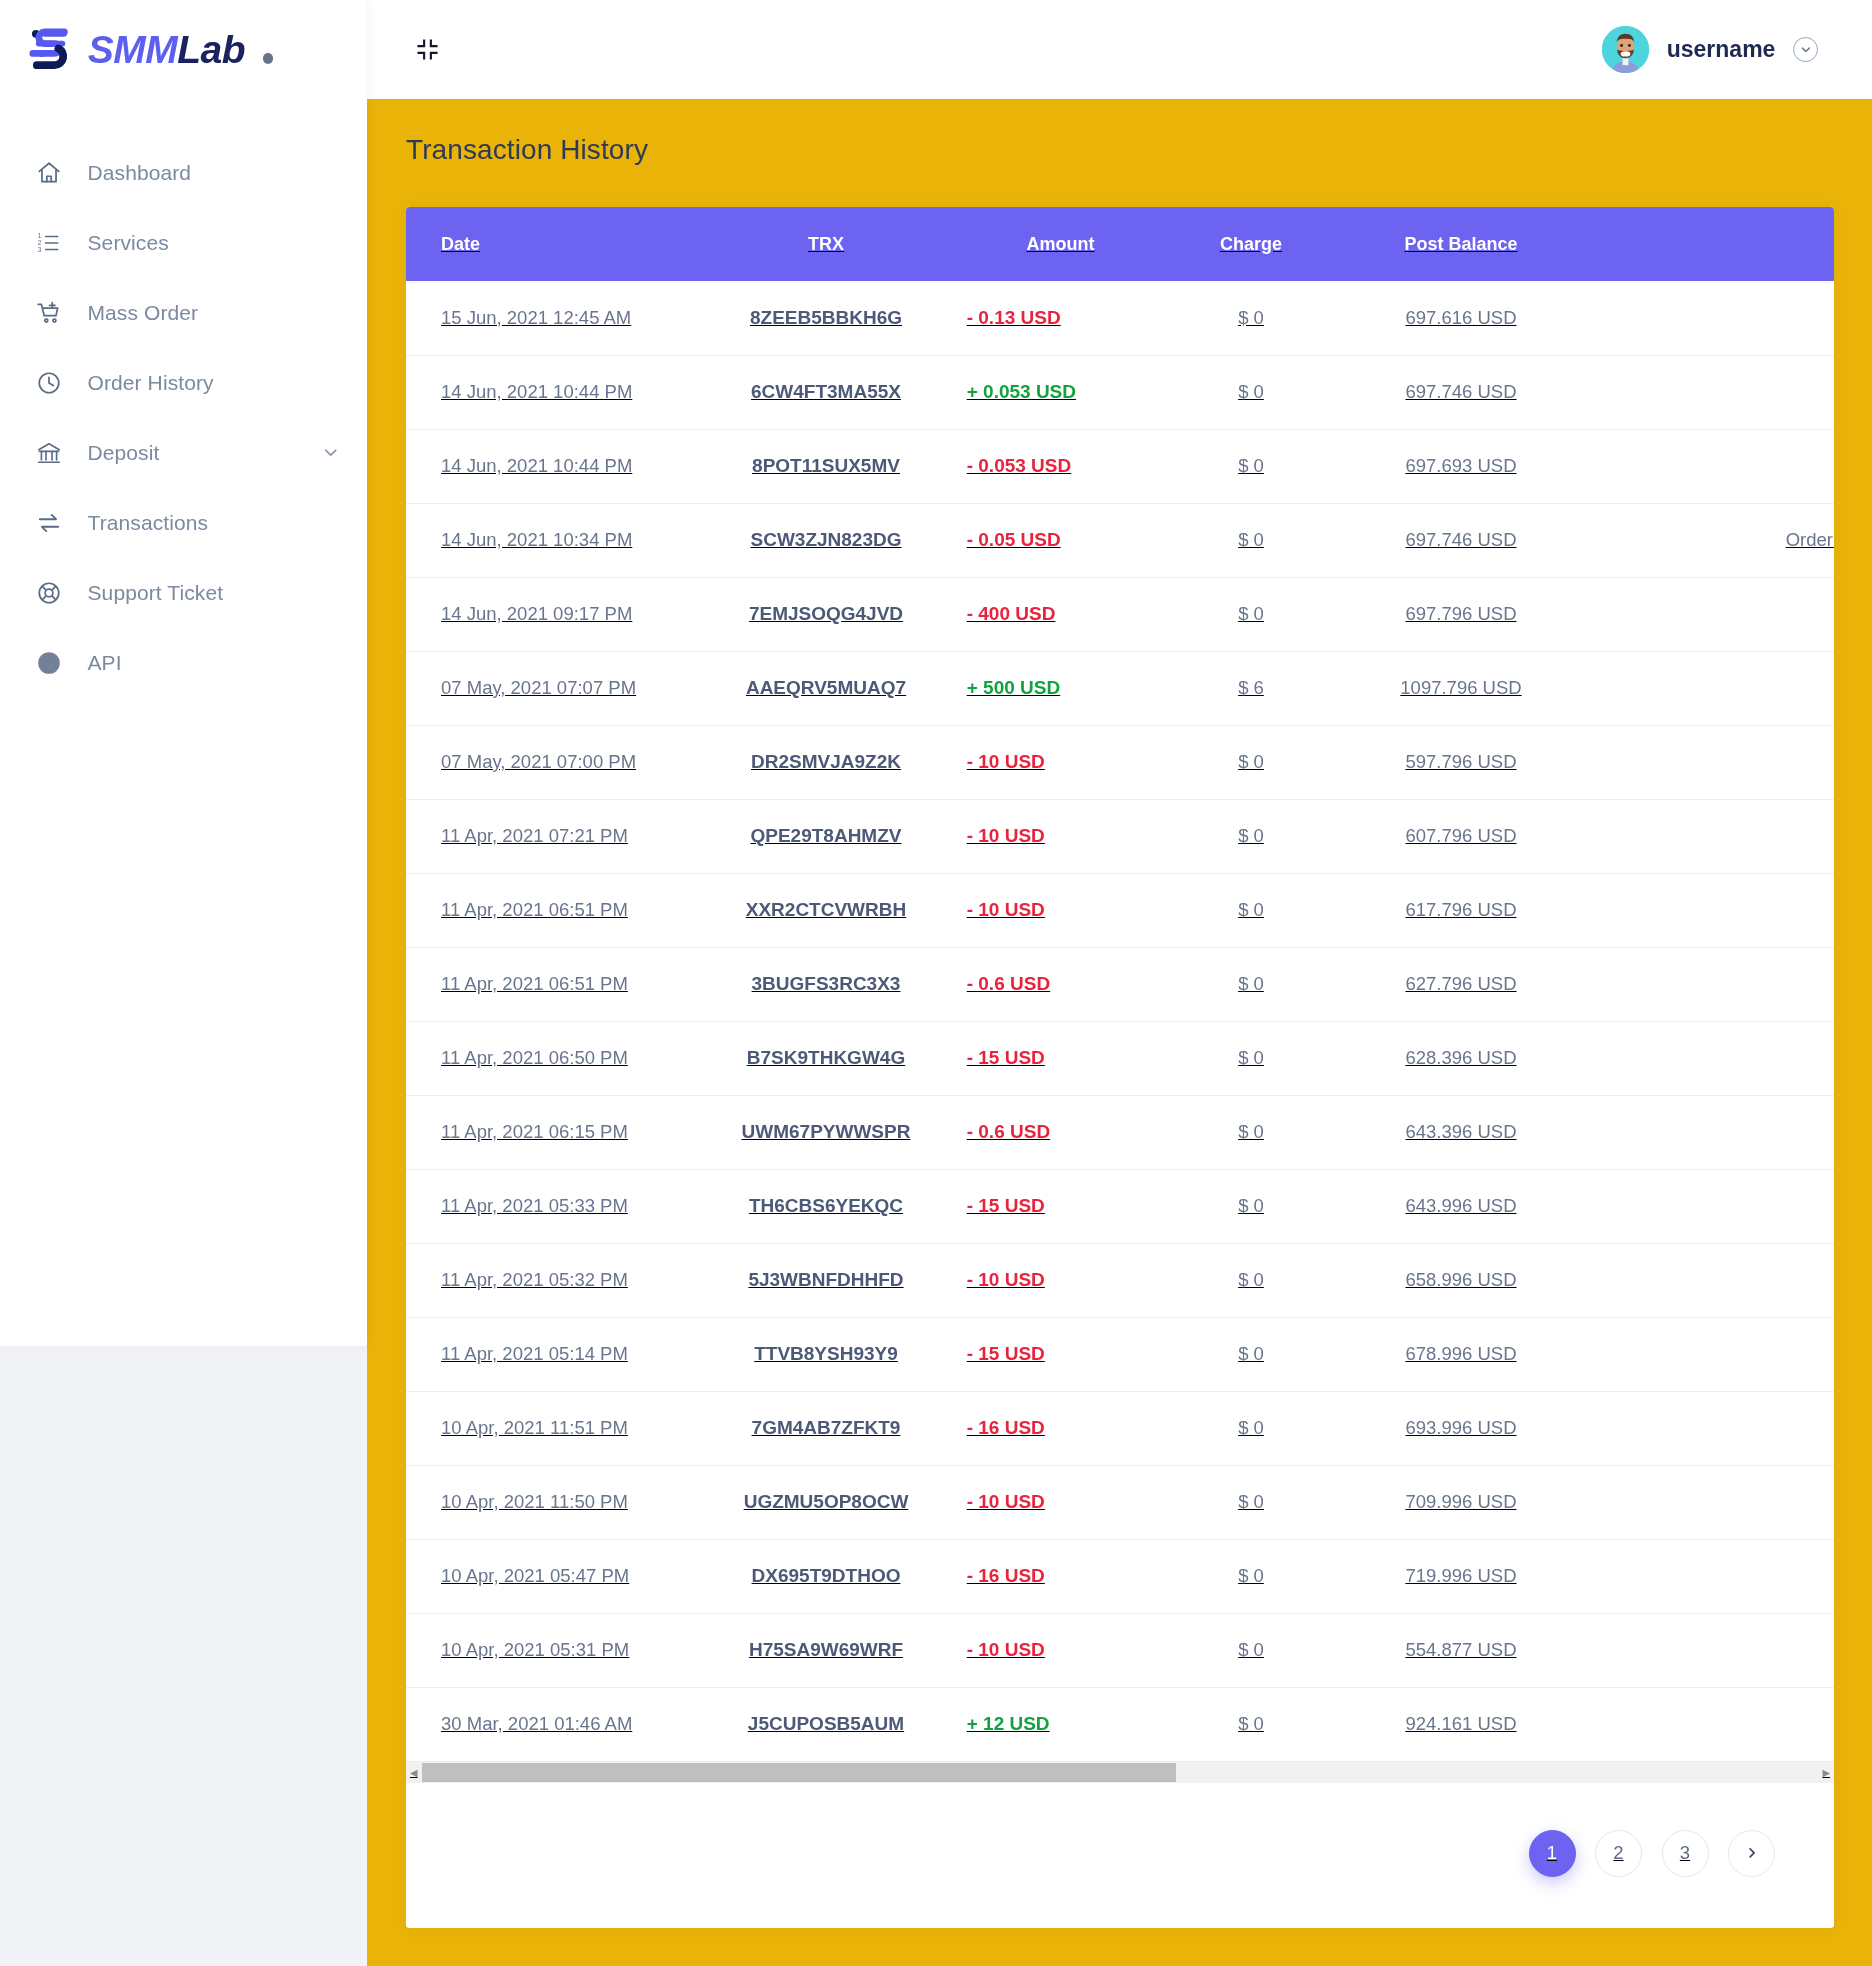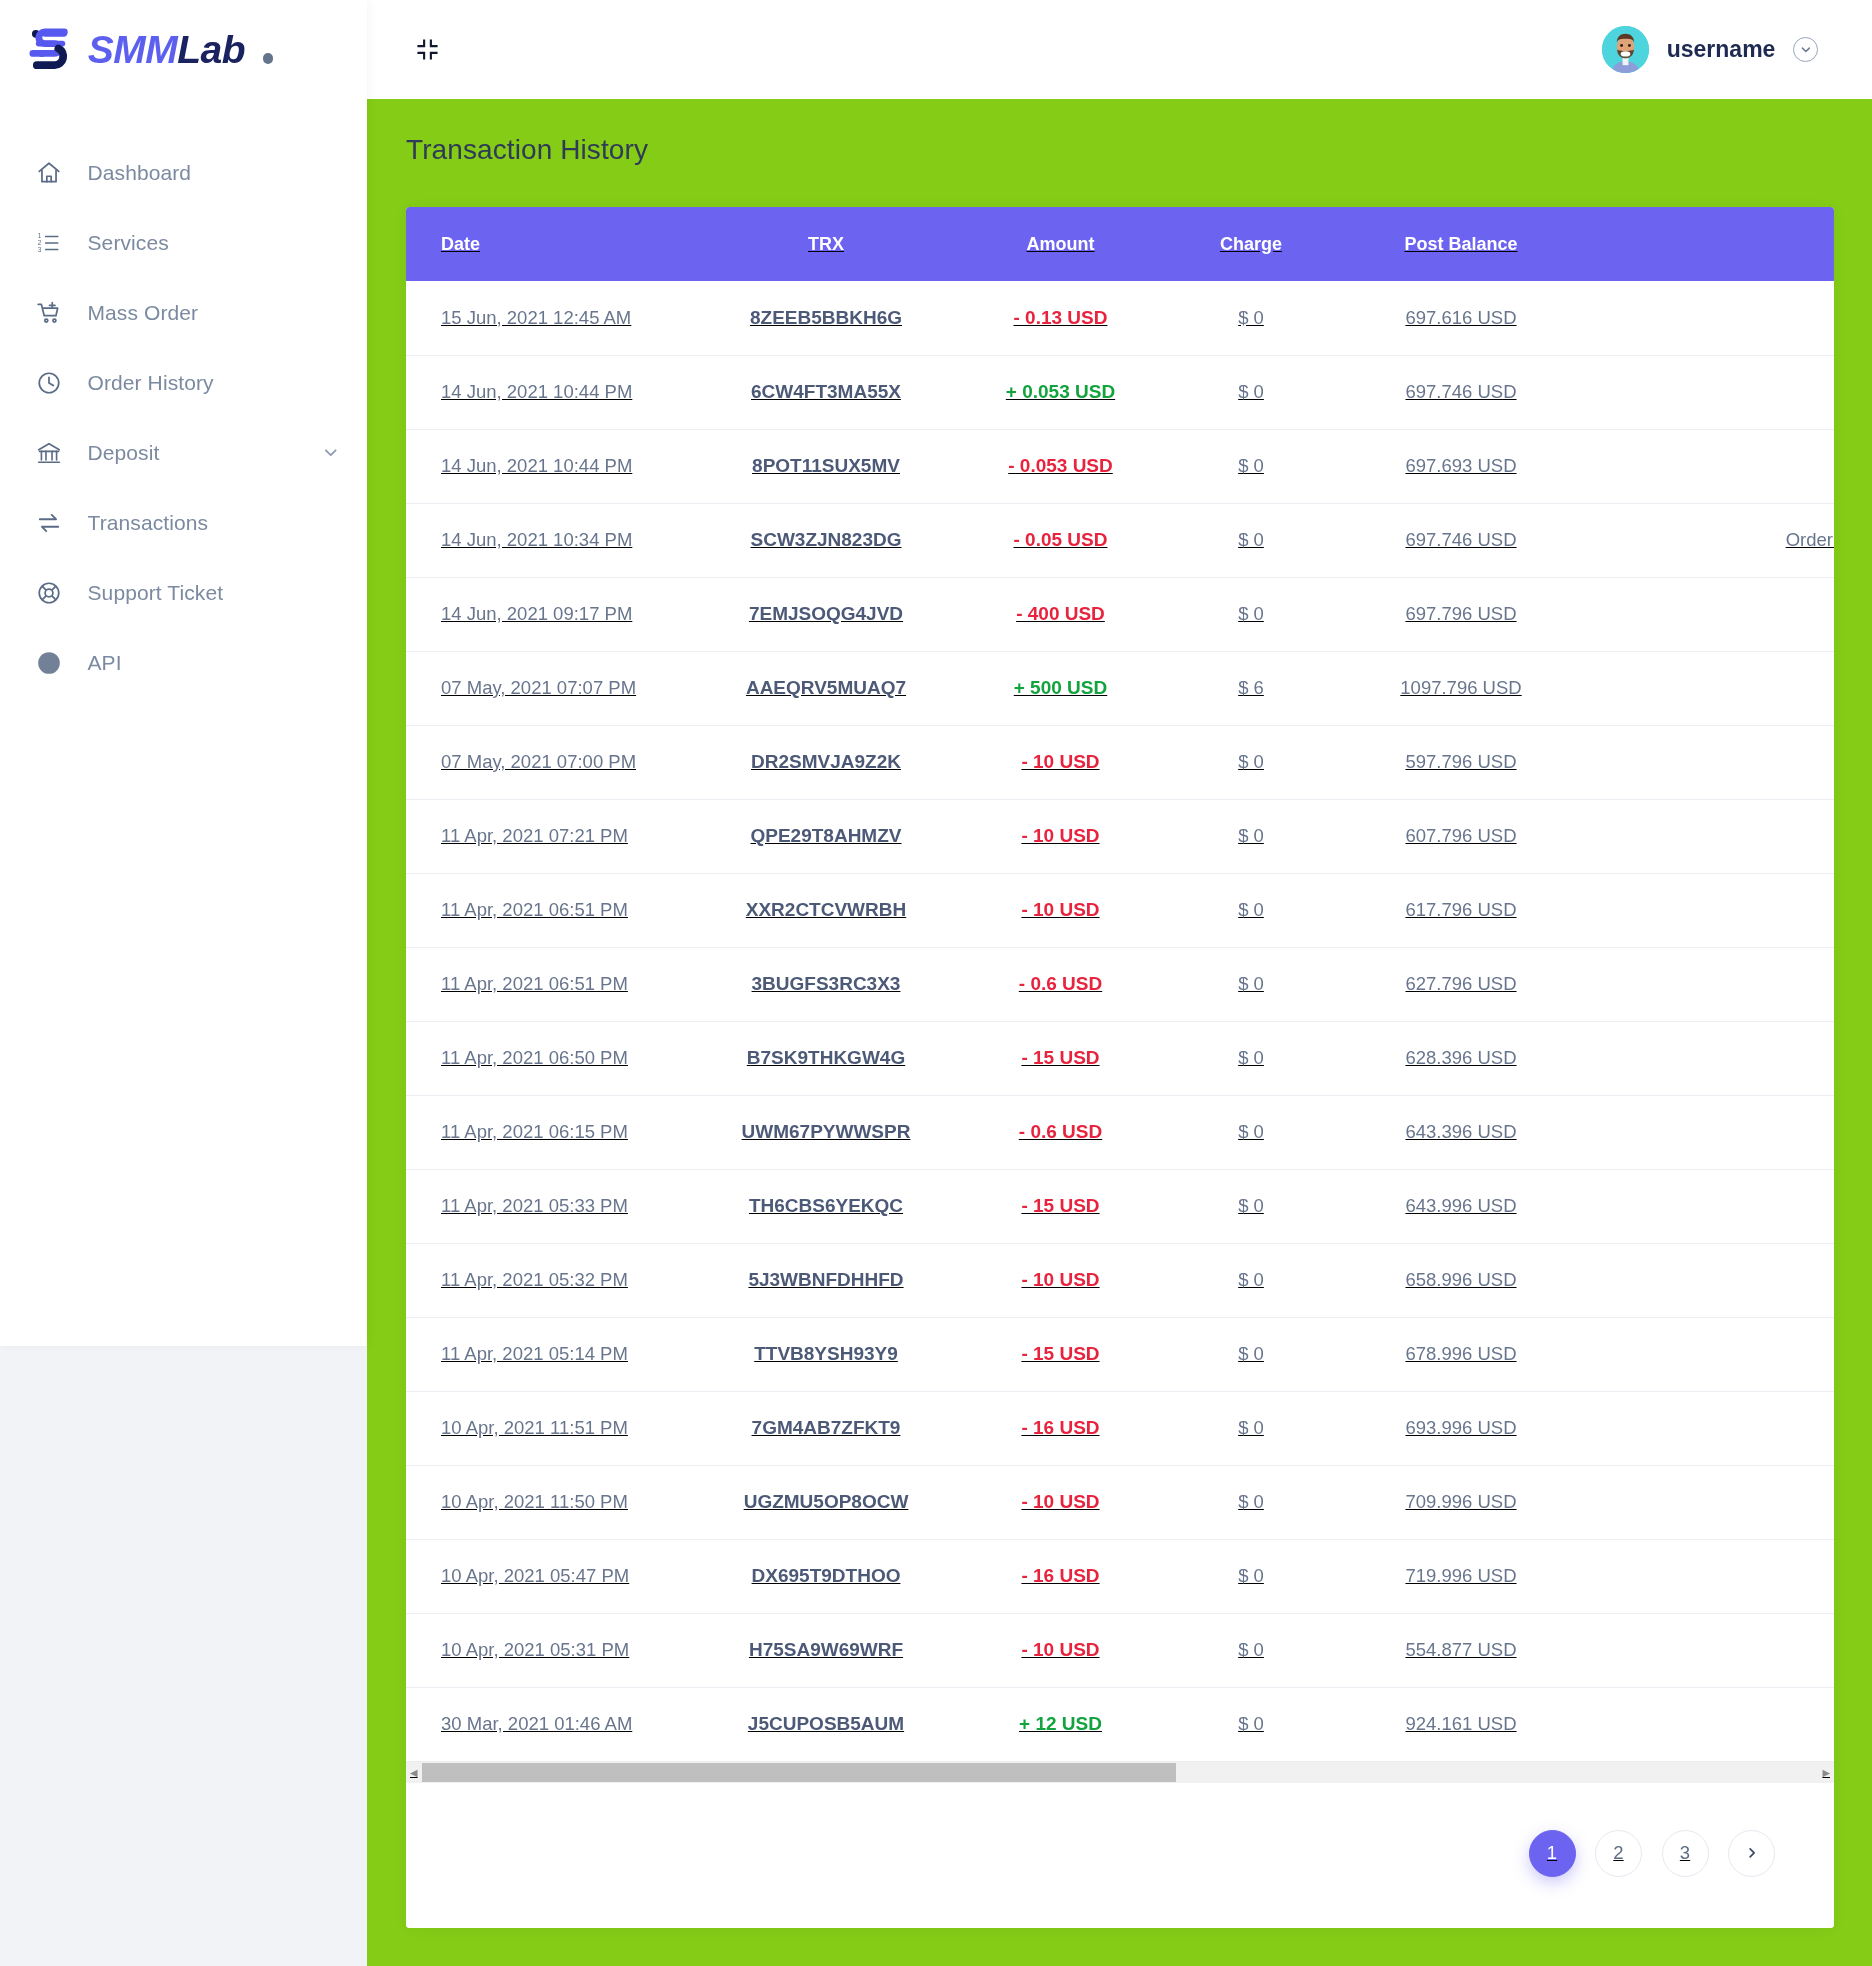--- a/index.html
+++ b/index.html
@@ -116,21 +116,21 @@
     display: flex; align-items: center; justify-content: center;
     color: #6b7a95;
   }
 
   
   .main {
     position: absolute;
     left: 367px; top: 99px;
     width: 1506px;
     height: 1867px;
-    background: #84cc16;
+    background: #eab308;
     padding: 35px 39px 0 39px;
     overflow: hidden;
   }
   .page-title {
     font-size: 28px;
     color: #2f3a57;
     font-weight: 400;
     margin-bottom: 41px;
     letter-spacing: 0.1px;
   }
@@ -171,21 +171,21 @@
     font-size: 18.5px;
     color: #68758d;
     padding: 0 13.7px;
     border-bottom: 1px solid #eceef3;
     white-space: nowrap;
     overflow: hidden;
   }
   tbody tr:last-child td { border-bottom: none; }
   td.c-date   { text-align: left; padding-left: 35px; }
   td.c-trx    { text-align: center; font-weight: 700; color: #4c5977; font-size: 19px; }
-  td.c-amount { text-align: center; font-weight: 700; font-size: 19px; }
+  td.c-amount { font-weight: 700; font-size: 19px; }
   td.c-charge { text-align: center; }
   td.c-post   { text-align: center; }
   td.c-desc   { text-align: center; }
   .amt-neg { color: #e8233e; }
   .amt-pos { color: #12a33e; }
 
   
   .hscroll {
     height: 21.5px;
     background: #f1f1f1;

